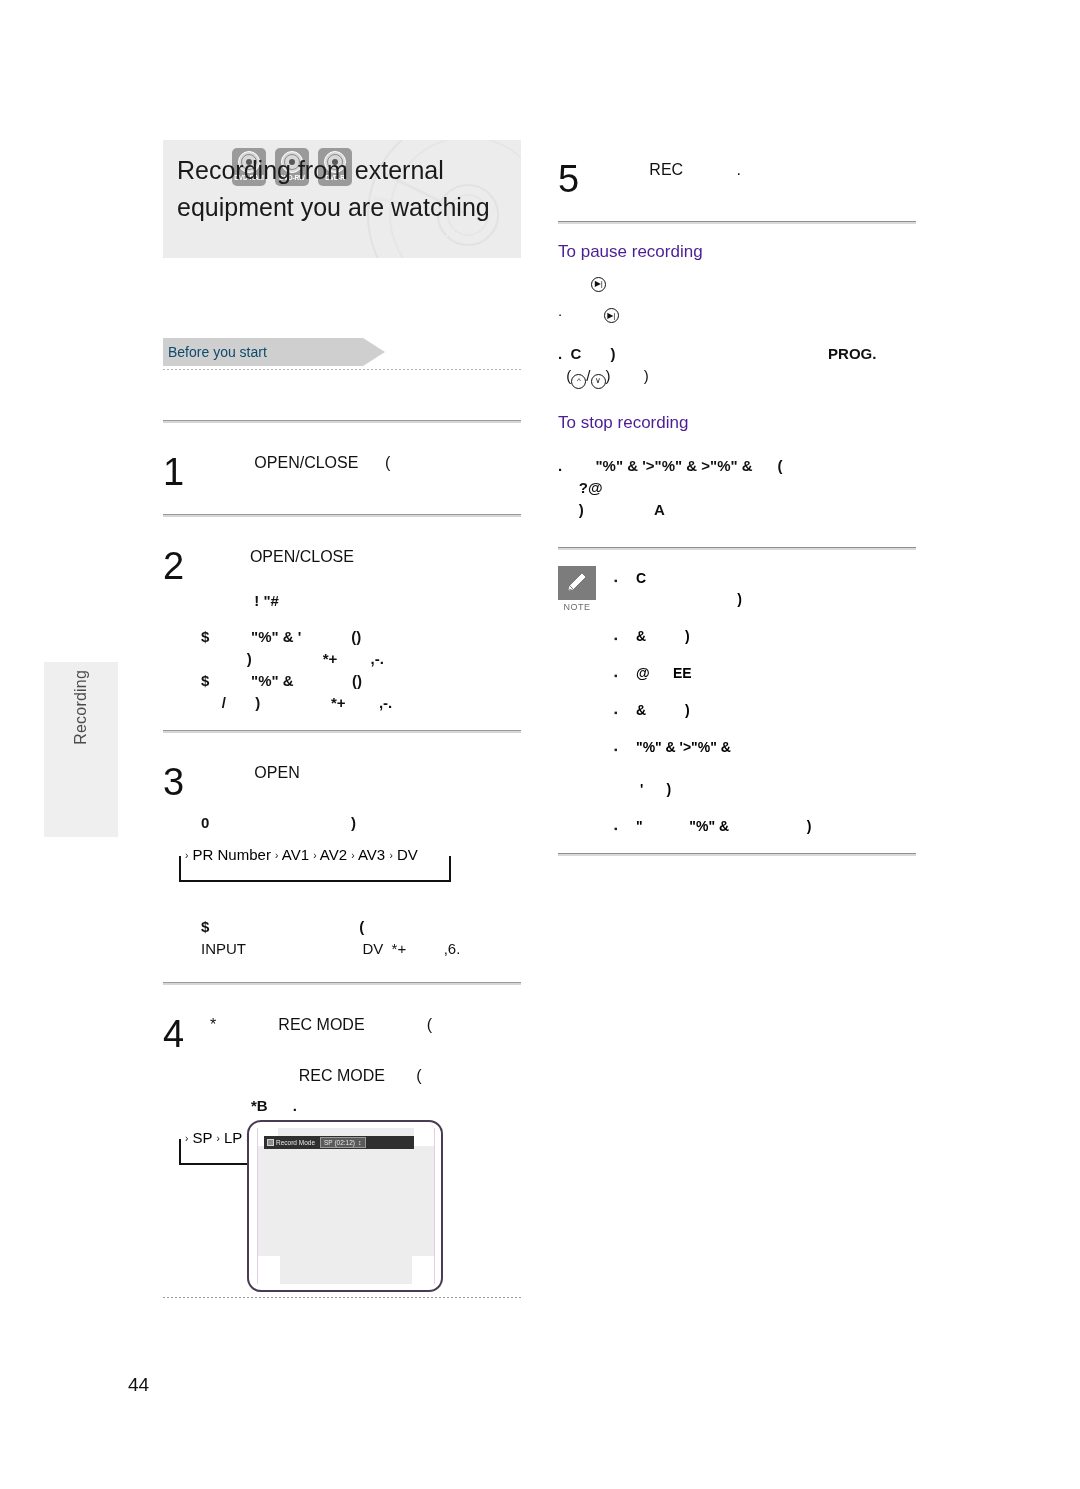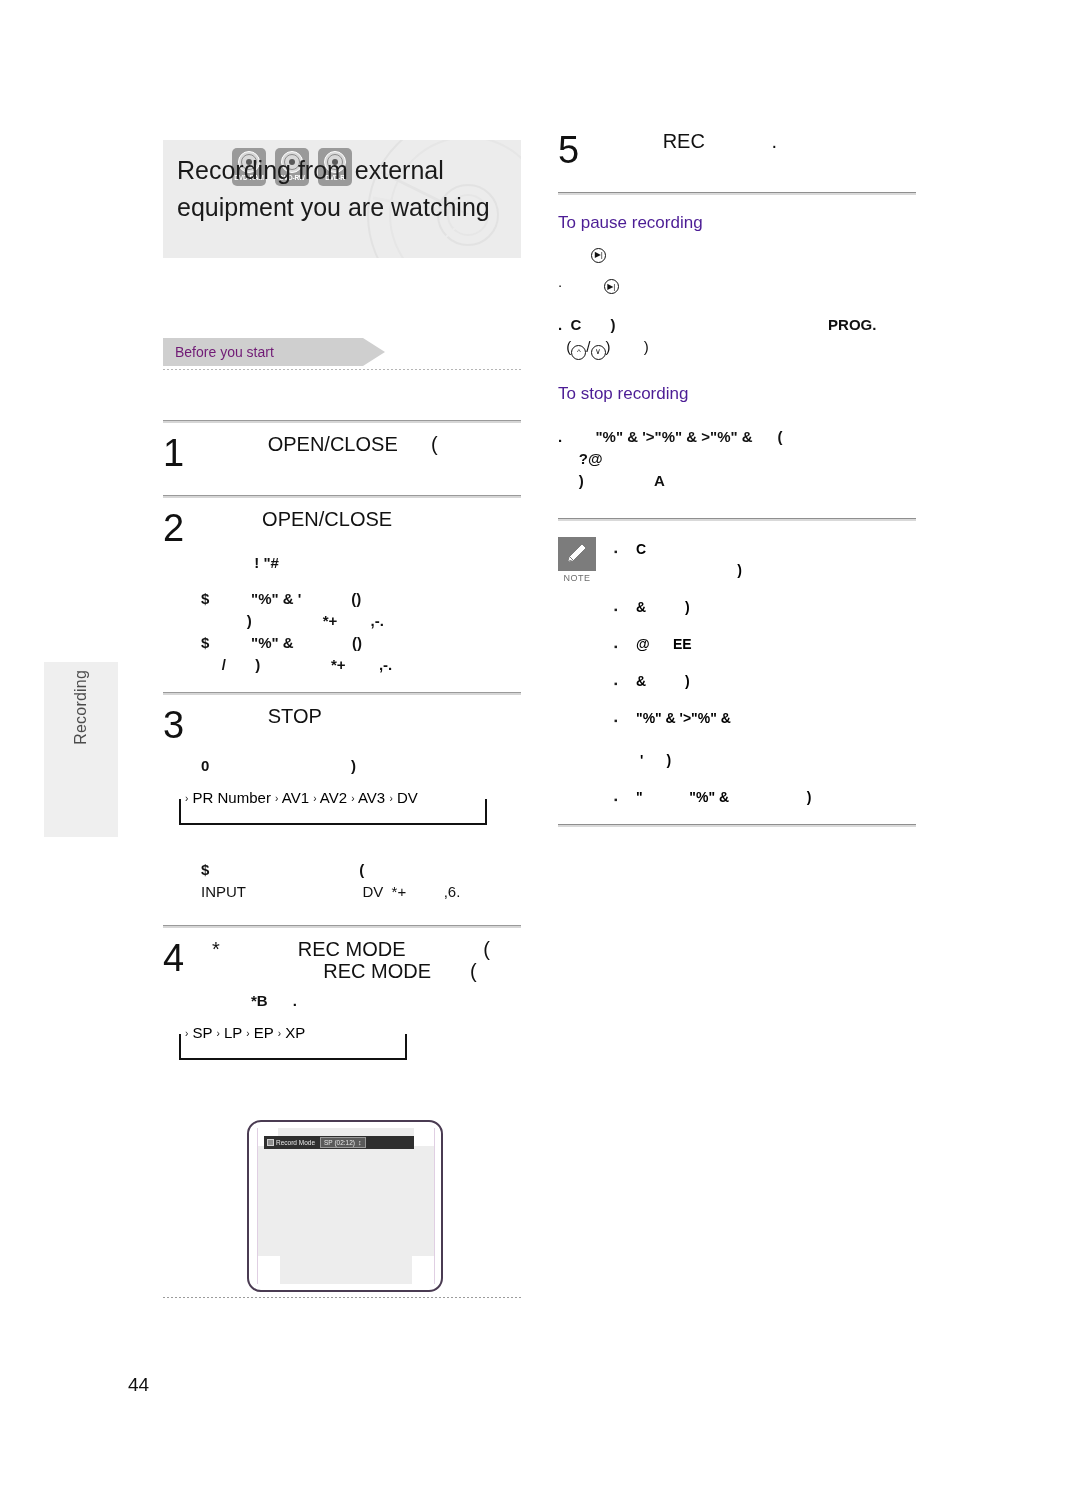--- a/index.html
+++ b/index.html
@@ -112,23 +112,23 @@
   }
 
   
   .byst-wrap { position: absolute; left: 163px; top: 338px; }
   .byst {
     position: relative;
     height: 28px;
     width: 200px;
     background: #cfcfcf;
     display: flex; align-items: center;
-    padding-left: 12px;
+    padding-left: 5px;
     font-size: 14px;
-    color: #701a75;
+    color: #0c4a6e;
   }
   .byst::after {
     content: "";
     position: absolute;
     left: 200px; top: 0;
     border-top: 14px solid transparent;
     border-bottom: 14px solid transparent;
     border-left: 22px solid #cfcfcf;
   }
   .byst-dots {
@@ -158,24 +158,25 @@
   .step-num {
     position: absolute;
     left: 0; top: 0;
     font-size: 38px;
     line-height: 40px;
     font-weight: 400;
     color: #111111;
   }
   .step-body { padding-left: 38px; }
   .step-head {
-    font-size: 20px;
+    font-size: 16px;
     line-height: 22px;
     color: #111111;
     white-space: pre;
+    margin-top: 29px;
   }
   .gtext {
     font-size: 15px;
     line-height: 22px;
     font-weight: 700;
     color: #111111;
     white-space: pre;
   }
   .gtext-reg {
     font-size: 15px;
@@ -384,24 +385,24 @@
         <div class="gtext">$          "%" &amp;              ()</div>
         <div class="gtext">     /       )                 *+        ,-.</div>
       </div>
     </div>
 
     <div class="rule" style="margin-top:16px"></div>
 
     <div class="step" style="margin-top:10px">
       <div class="step-num">3</div>
       <div class="step-body">
-        <div class="step-head">            STOP</div>
+        <div class="step-head">            OPEN</div>
         <div class="gtext" style="margin-top:28px">0                                  )</div>
 
-        <div class="cycle-box" style="margin-top:22px;margin-left:-22px;width:308px">
+        <div class="cycle-box" style="margin-top:22px;margin-left:-22px;width:272px">
           <div class="cycle-inner">
             <span class="arrow">›</span>
             <span>PR Number</span>
             <span class="arrow">›</span>
             <span>AV1</span>
             <span class="arrow">›</span>
             <span>AV2</span>
             <span class="arrow">›</span>
             <span>AV3</span>
             <span class="arrow">›</span>

